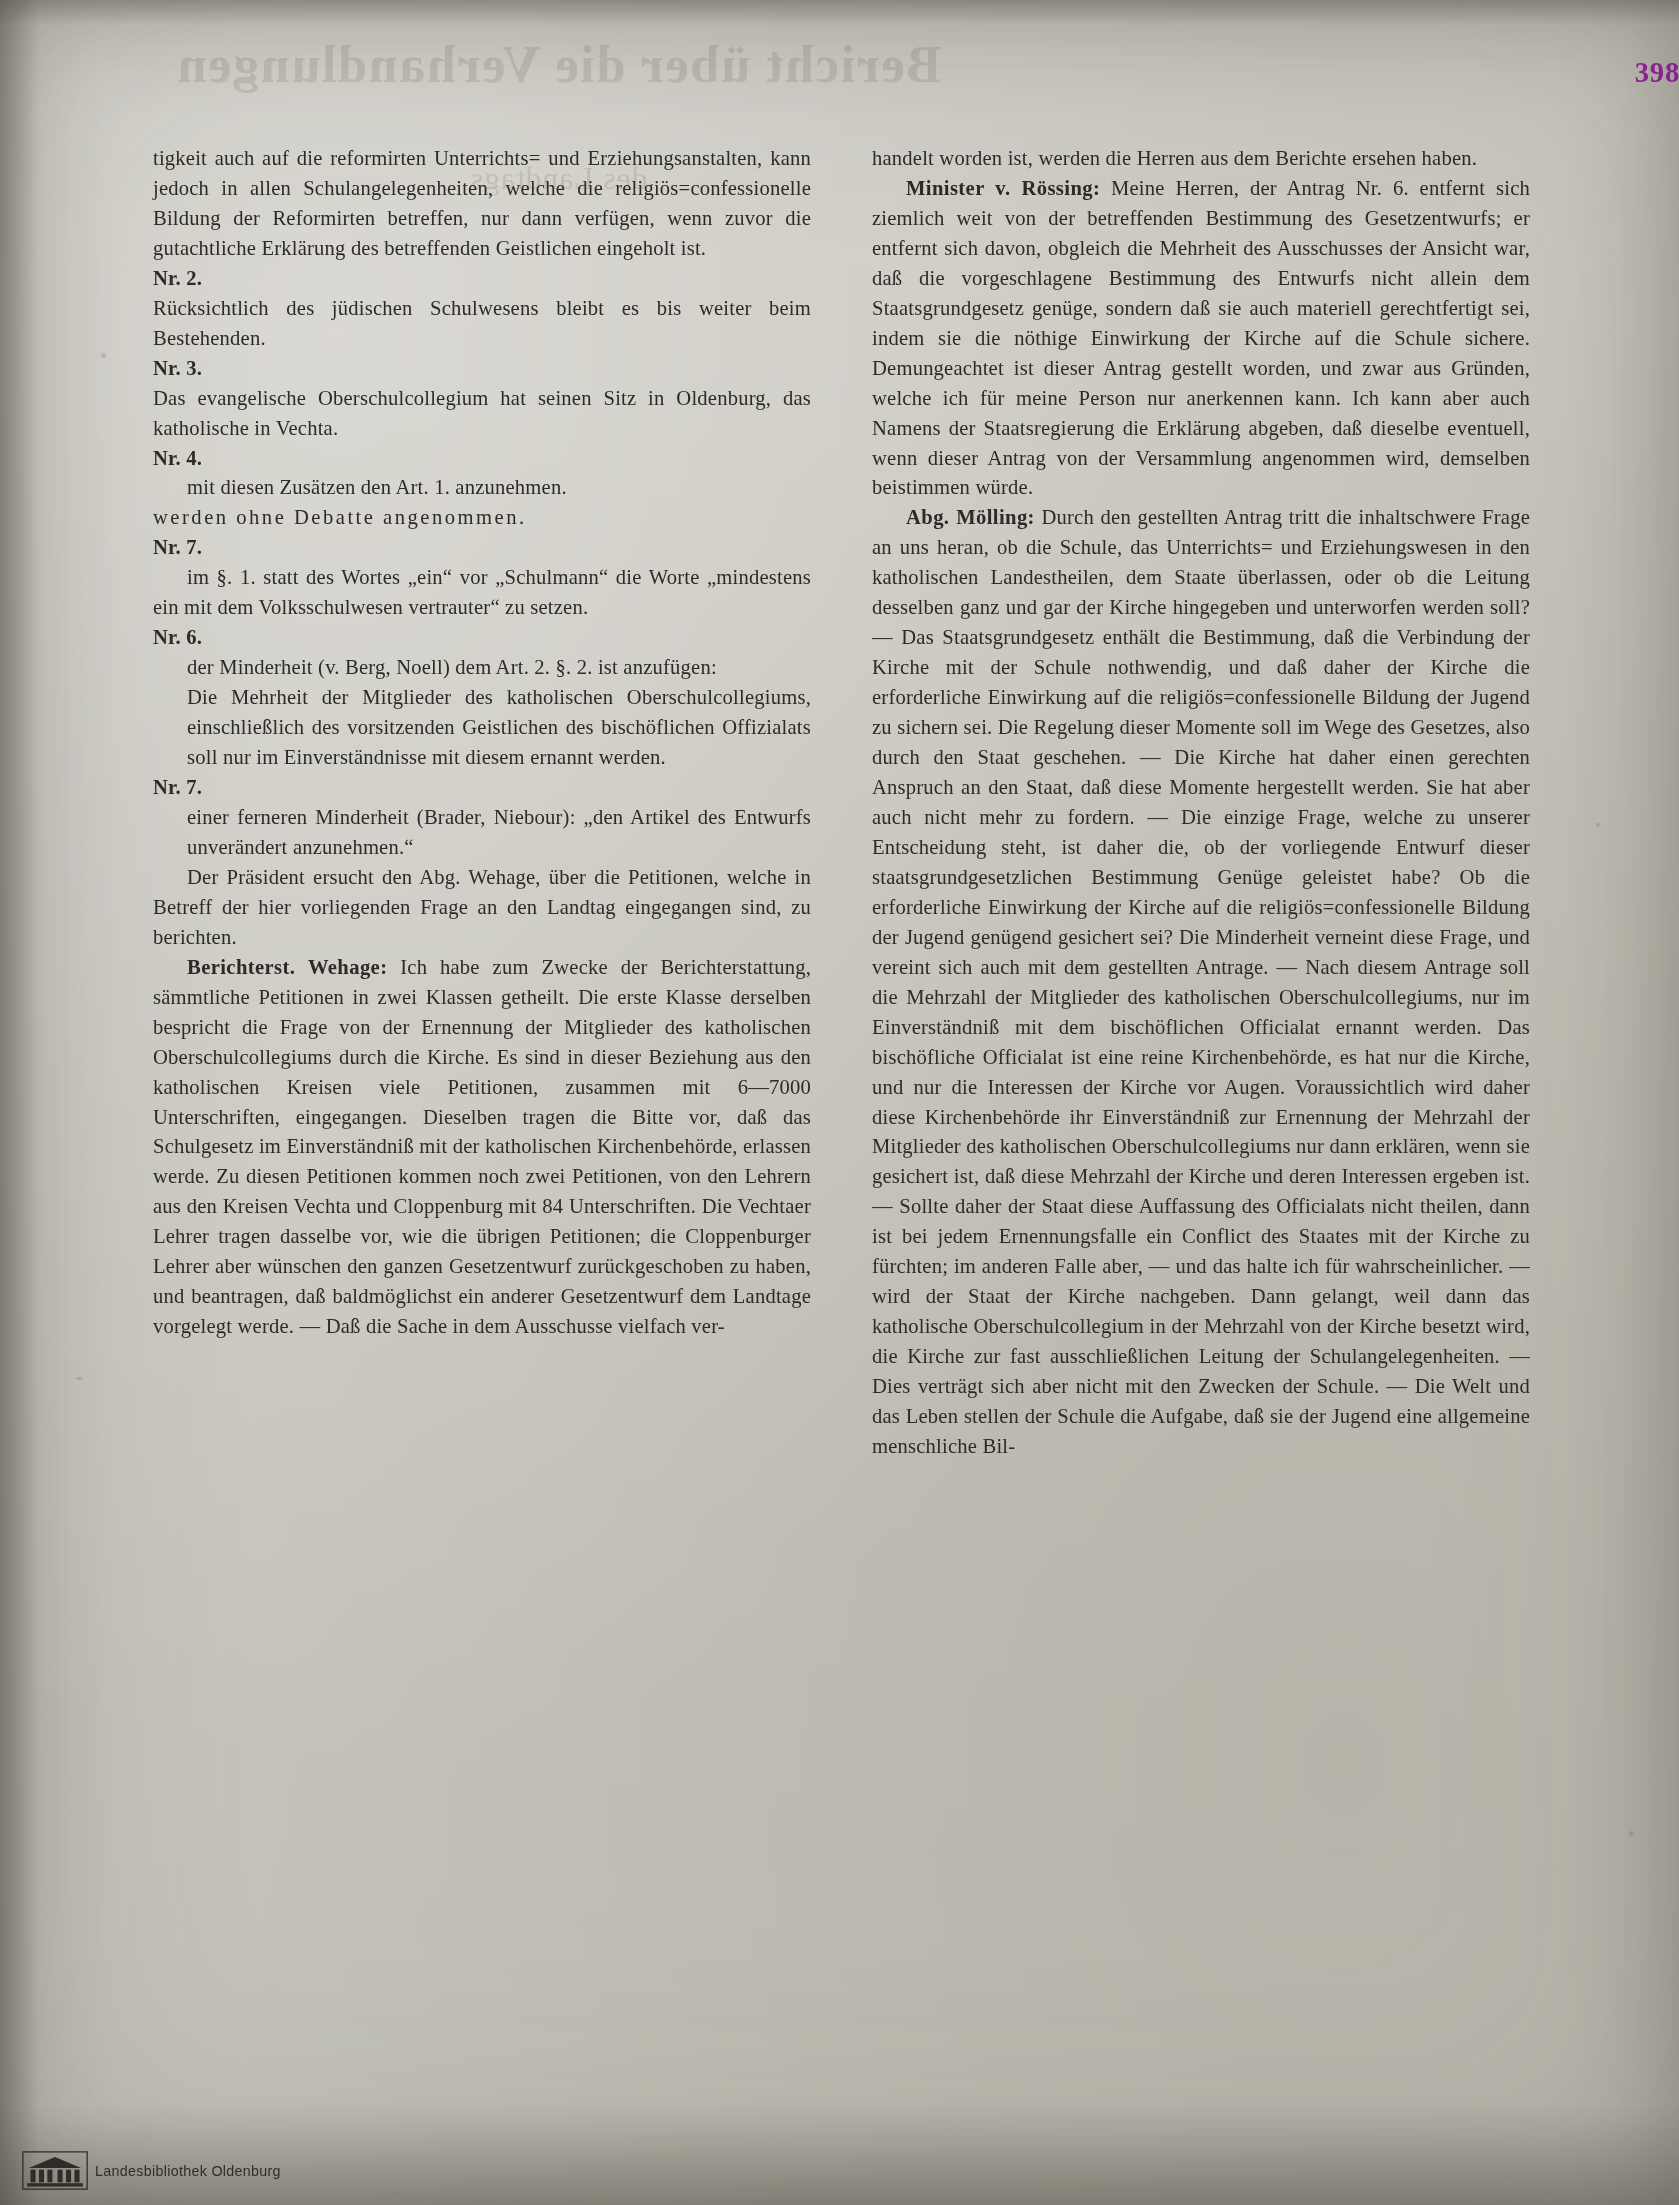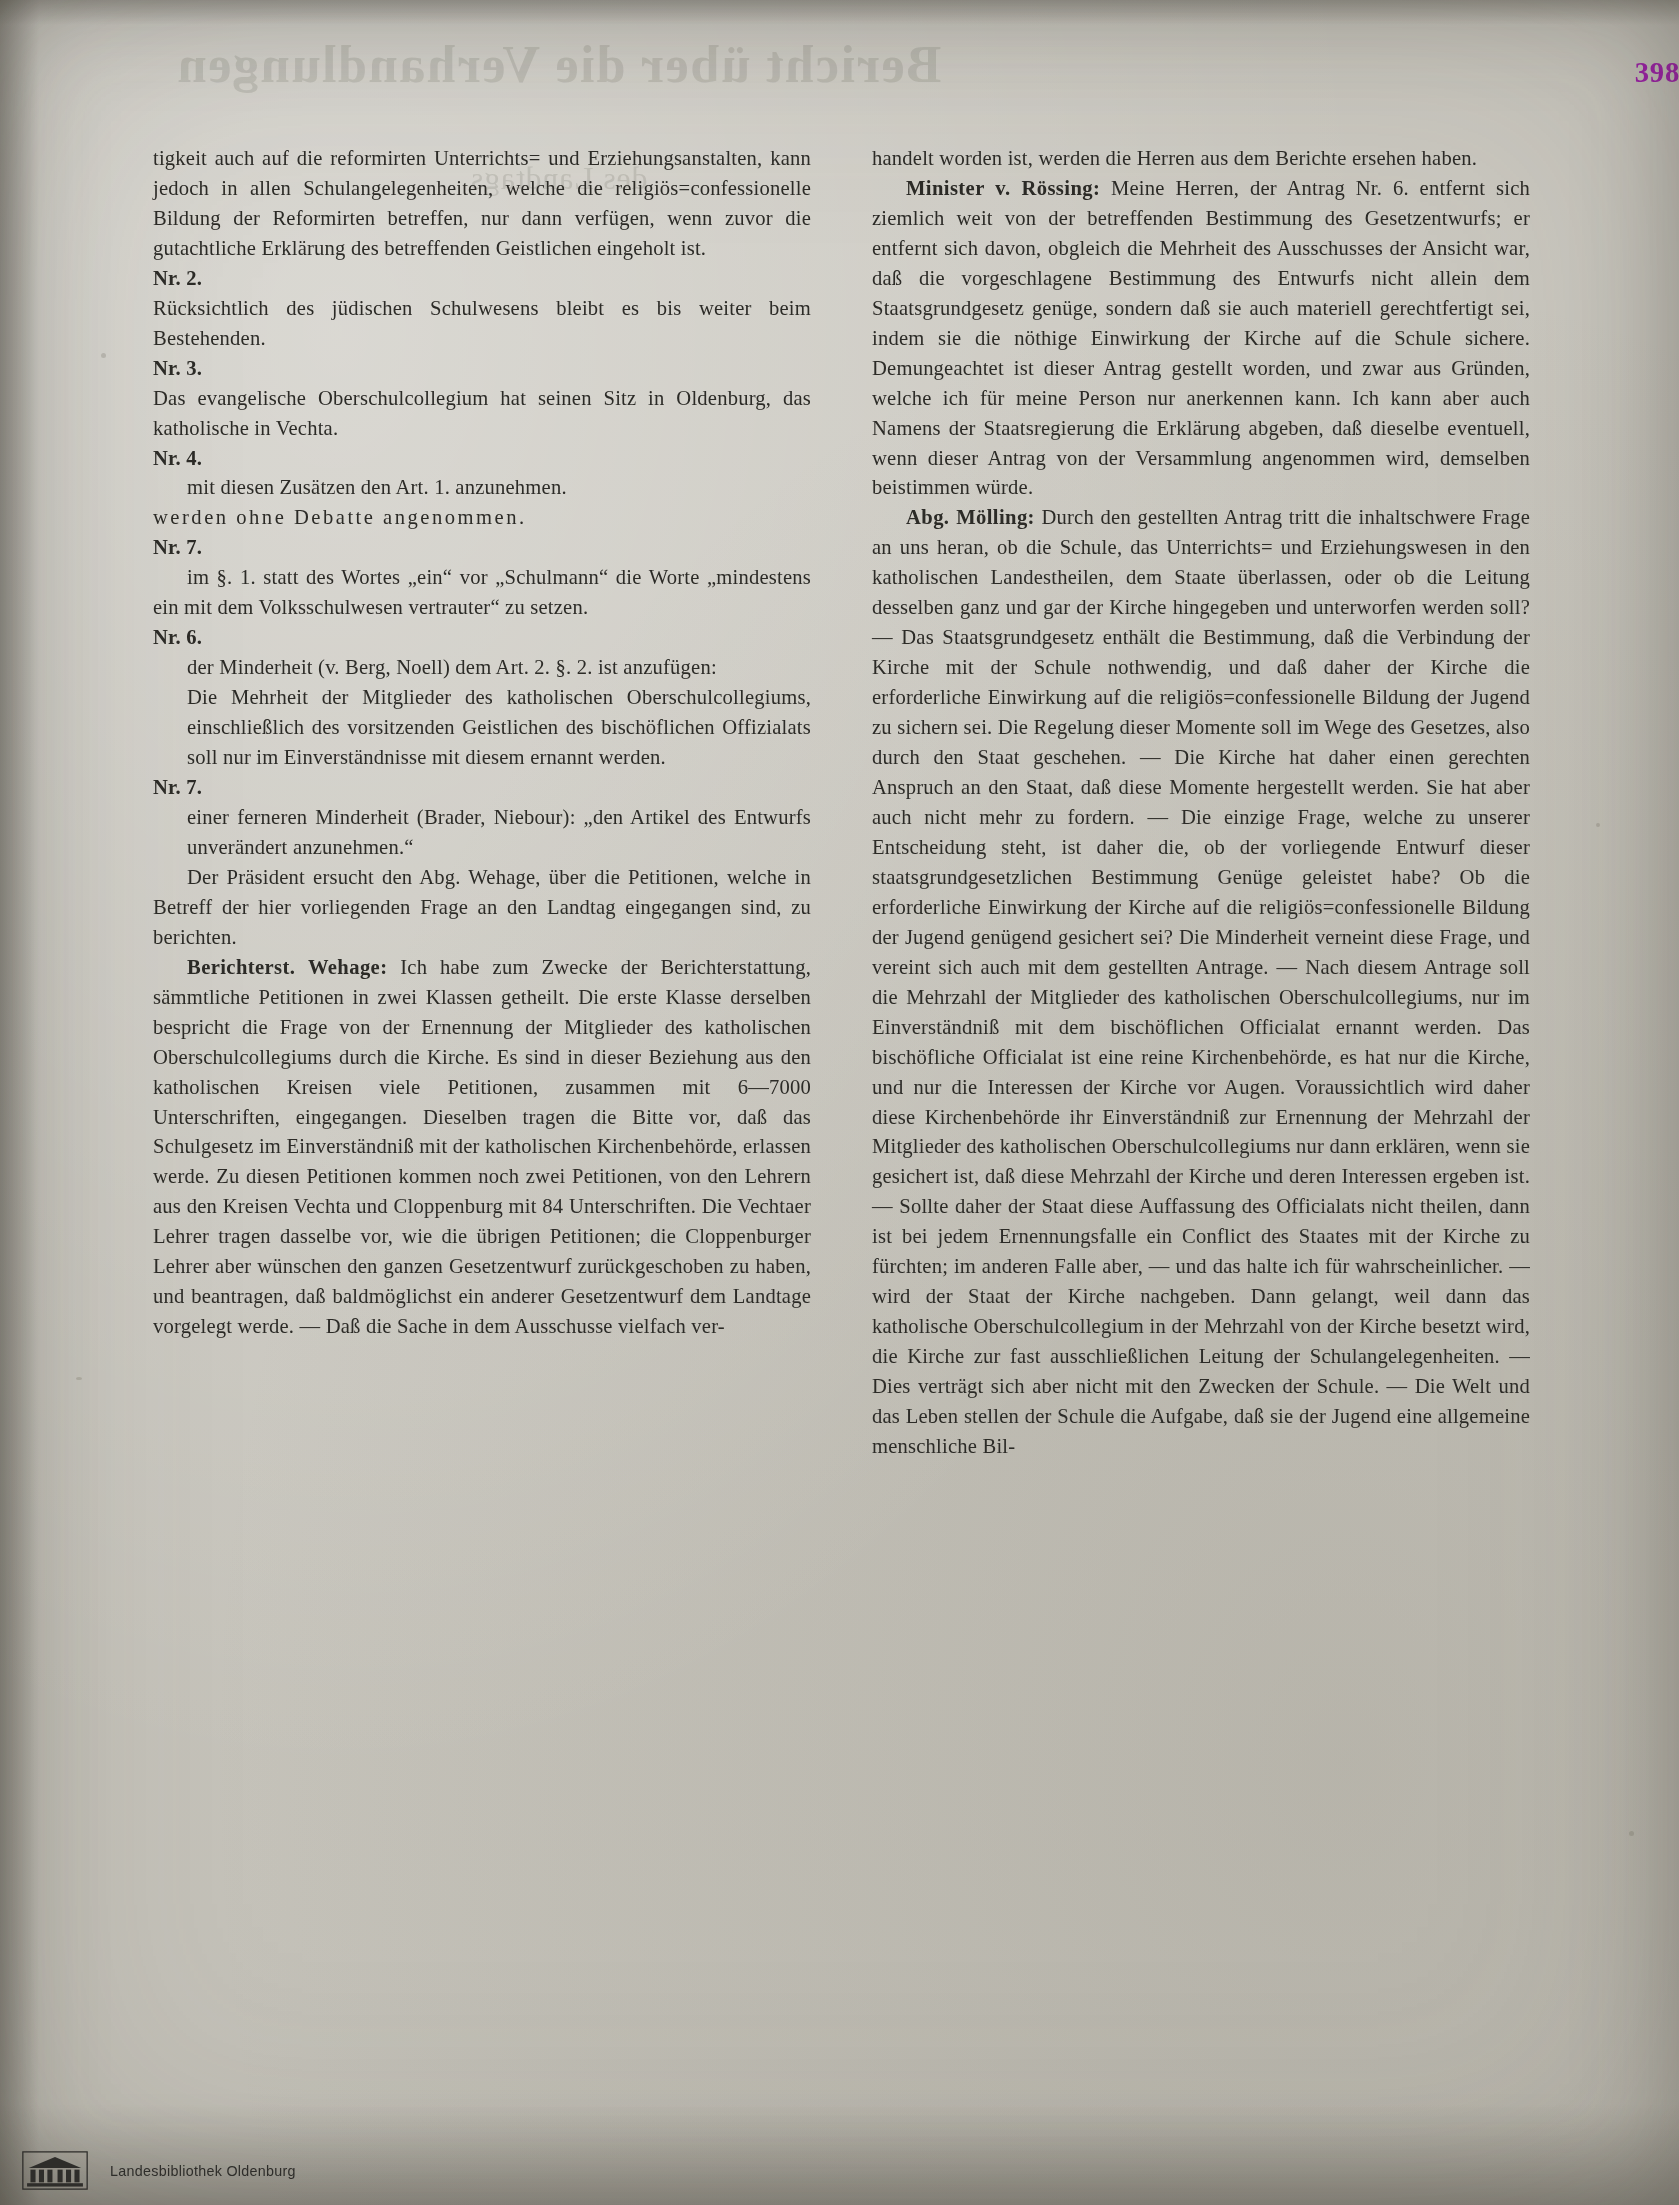--- a/index.html
+++ b/index.html
@@ -115,21 +115,21 @@
     letter-spacing: 0.4px;
   }
 
   
   .footer-mark {
     position: absolute;
     left: 22px;
     bottom: 15px;
     display: flex;
     align-items: center;
-    gap: 22px;
+    gap: 7px;
   }
   .library-logo {
     width: 66px;
     height: 39px;
     position: relative;
   }
   .library-label {
     font-family: "Liberation Sans", sans-serif;
     font-size: 14.3px;
     color: #2e2d2a;

